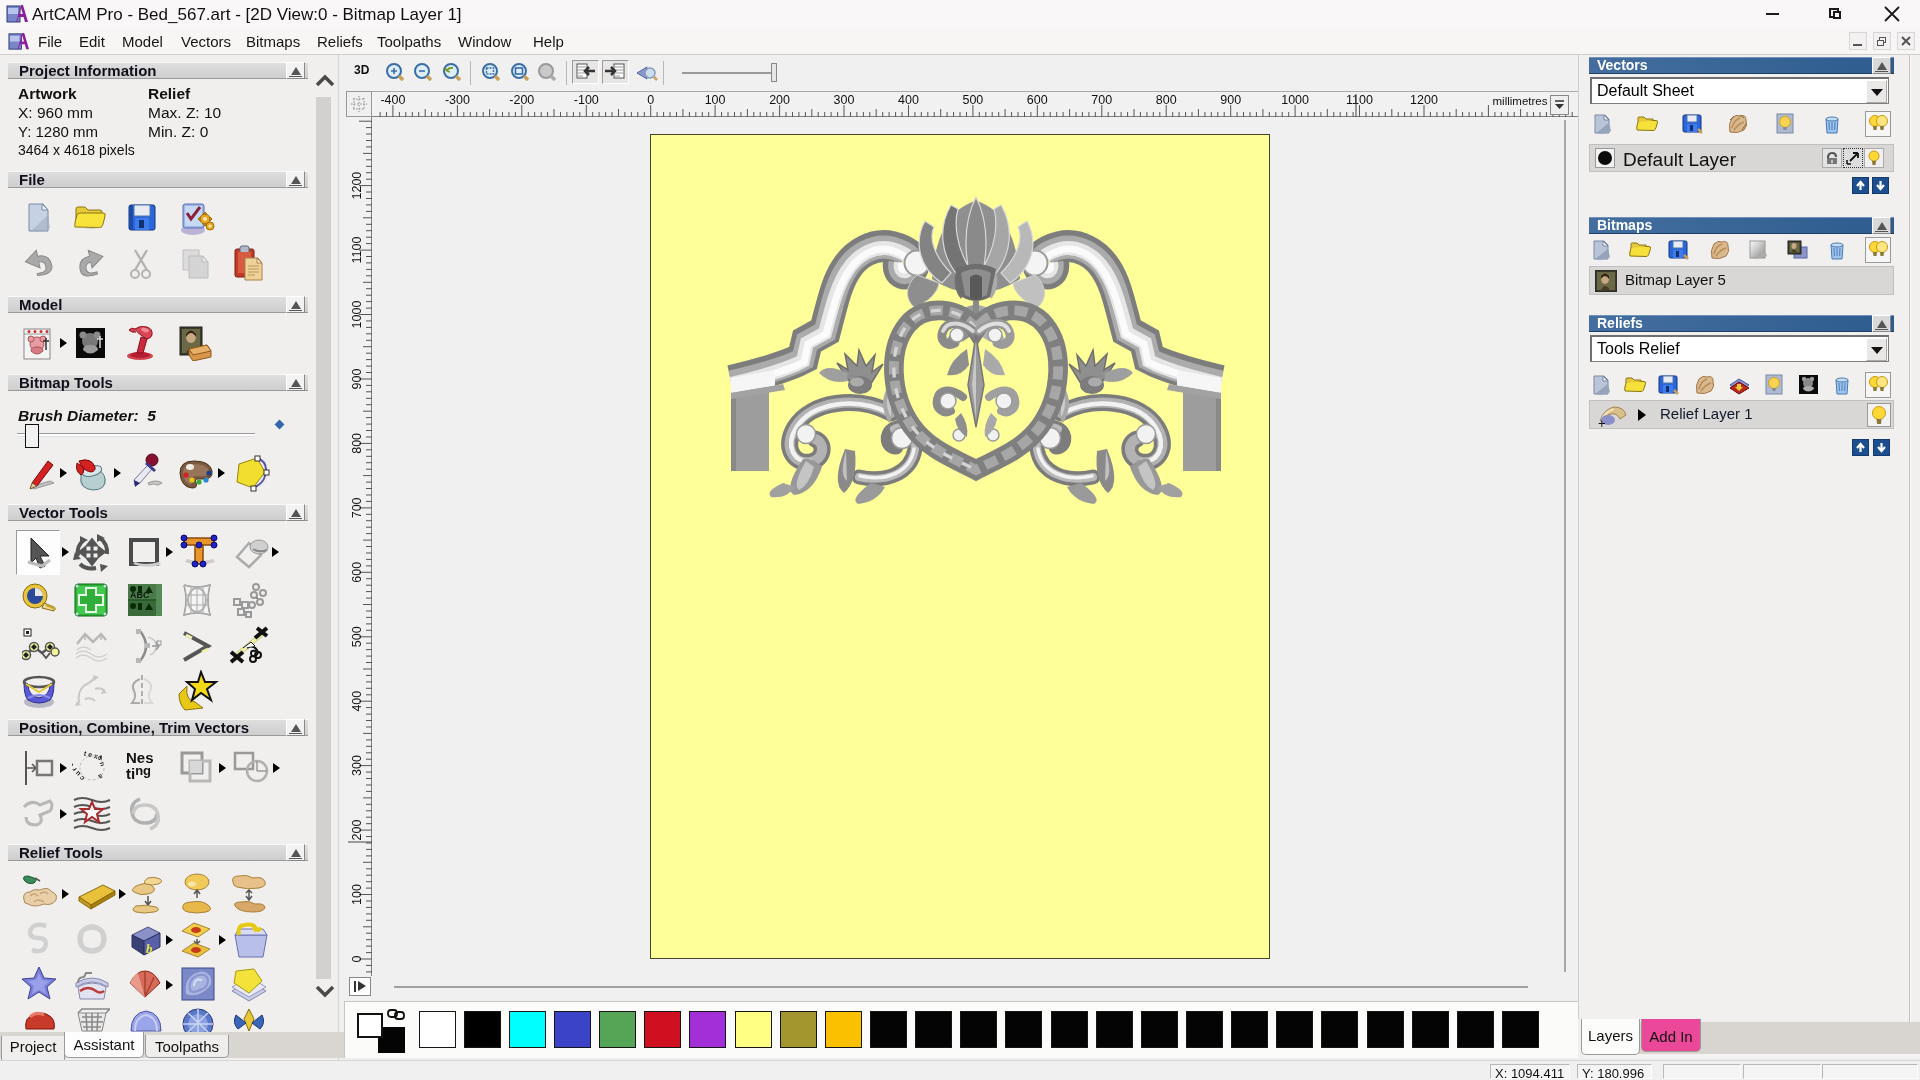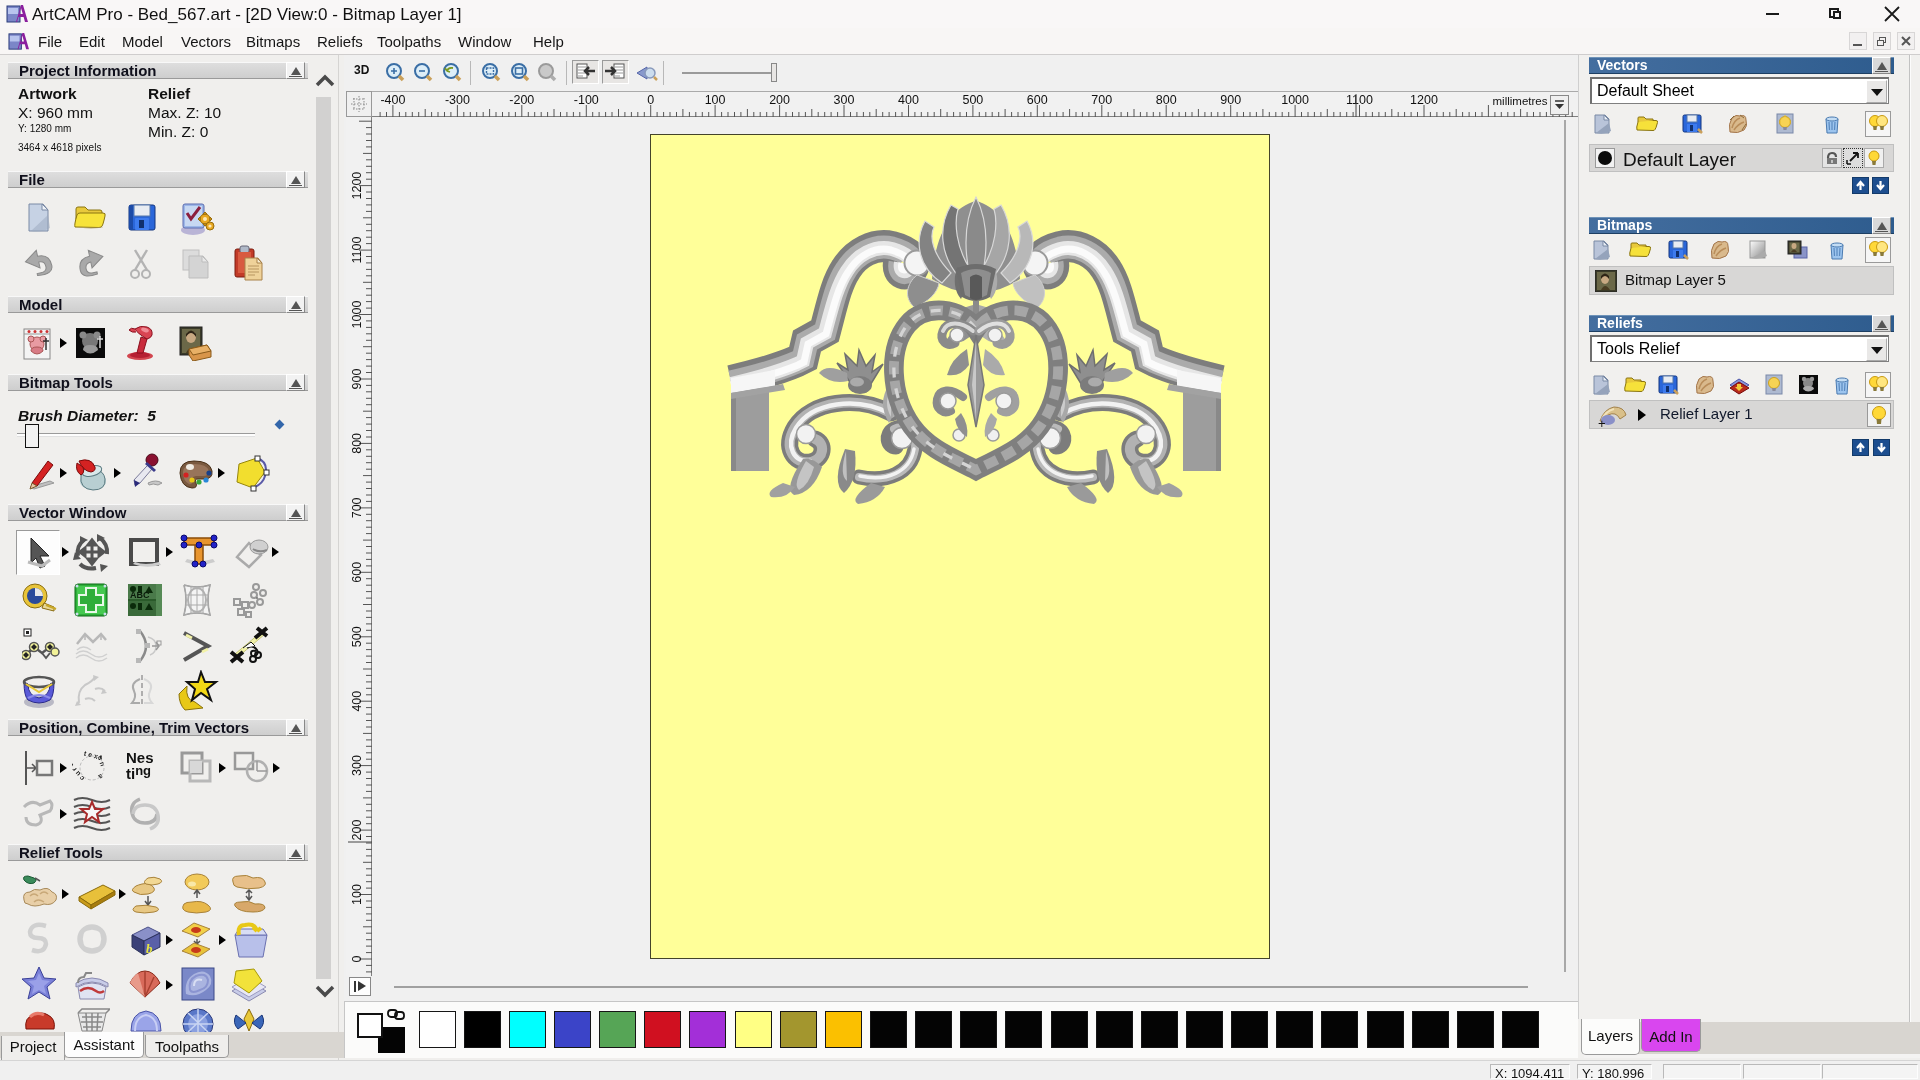--- a/index.html
+++ b/index.html
@@ -96,23 +96,23 @@
   <div class="secbar" style="top:7px">
       <div class="t">Project Information</div>
       <div class="upbtn">
         <i></i>
       </div>
     </div>
   <div class="abs" style="left:18px;top:30px;font-size:15.5px;font-weight:bold;color:#111">Artwork</div>
   <div class="abs" style="left:148px;top:30px;font-size:15.5px;font-weight:bold;color:#111">Relief</div>
   <div class="abs" style="left:18px;top:49px;font-size:15.5px;color:#111">X: 960 mm</div>
   <div class="abs" style="left:148px;top:49px;font-size:15.5px;color:#111">Max. Z: 10</div>
-  <div class="abs" style="left:18px;top:68px;font-size:10px;color:#111">Y: 1280 mm</div>
+  <div class="abs" style="left:18px;top:68px;font-size:15px;color:#111">Y: 1280 mm</div>
   <div class="abs" style="left:148px;top:68px;font-size:15.5px;color:#111">Min. Z: 0</div>
-  <div class="abs" style="left:18px;top:87px;font-size:10px;color:#111">3464 x 4618 pixels</div>
+  <div class="abs" style="left:18px;top:87px;font-size:14px;color:#111">3464 x 4618 pixels</div>
 
   <div class="secbar" style="top:116px">
       <div class="t">File</div>
       <div class="upbtn">
         <i></i>
       </div>
     </div>
   <svg class="abs" style="left:21px;top:146px" width="34" height="34" viewBox="0 0 34 34">
     <path d="M8 3 L22 3 L27 9 L27 30 L8 30 Z" fill="#c6d2e4" stroke="#7a8aa5"></path>
     <path d="M21 3 L27 9 L21 9 Z" fill="#eef2f8" stroke="#7a8aa5"></path>
@@ -266,21 +266,21 @@
   <div class="abs" style="left:218px;top:413px;width:0;height:0;border-top:5px solid transparent;border-bottom:5px solid transparent;border-left:7px solid #000"></div>
   <svg class="abs" style="left:231px;top:399px" width="40" height="40" viewBox="0 0 40 40">
     <path d="M8 10 L26 4 L34 18 L22 34 L6 28 Z" fill="#f2de2e" stroke="#96860a"></path>
     <path d="M26 4 Q38 8 34 22 Q32 30 22 34" fill="none" stroke="#5a5aa8" stroke-width="2"></path>
     <rect x="24" y="2" width="5" height="5" fill="#fff" stroke="#333"></rect>
     <rect x="33" y="16" width="5" height="5" fill="#fff" stroke="#333"></rect>
     <rect x="20" y="32" width="5" height="5" fill="#fff" stroke="#333"></rect>
   </svg>
 
   <div class="secbar" style="top:449px">
-      <div class="t">Vector Window</div>
+      <div class="t">Vector Tools</div>
       <div class="upbtn">
         <i></i>
       </div>
     </div>
   <div class="abs" style="left:16px;top:475px;width:44px;height:45px;background:#fdfdfd;border:1px solid #999;border-right-color:#fff;border-bottom-color:#fff"></div>
   <svg class="abs" style="left:24px;top:481px" width="34" height="34" viewBox="0 0 34 34">
     <path d="M7 2 L25 20 L16 20 L21 30 L16 32 L12 22 L7 27 Z" fill="#555" stroke="#222"></path>
     <path d="M4 26 L18 30 L26 24" stroke="#bbb" stroke-width="3" fill="none"></path>
   </svg>
   <div class="abs" style="left:62px;top:492px;width:0;height:0;border-top:5px solid transparent;border-bottom:5px solid transparent;border-left:7px solid #000"></div>
@@ -1440,21 +1440,21 @@
         <path d="M7.5 12 L7.5 5 M4 8 L7.5 4 L11 8" stroke="#fff" stroke-width="2.2" fill="none"></path>
       </svg></div>
   <div class="abs" style="left:295px;top:384px;width:17px;height:17px;background:#1d4e8f;border:1px solid #123a6a">
     <svg width="15" height="15" viewBox="0 0 15 15">
         <path d="M7.5 3 L7.5 10 M4 7 L7.5 11 L11 7" stroke="#fff" stroke-width="2.2" fill="none"></path>
       </svg></div>
 
   <div class="abs" style="left:0px;top:967px;width:342px;height:32px;background:#d8d5d0"></div>
     <div class="abs" style="left:0px;top:999px;width:342px;height:4px;background:#f4f3f2"></div>
   <div class="abs" style="left:0px;top:964px;width:6px;height:39px;background:#f1f0ee"></div>
-  <div class="tab" style="left:63px;top:964px;width:60px;height:33px;line-height:36px;background:#d946ef">Add In</div>
+  <div class="tab" style="left:63px;top:964px;width:60px;height:33px;line-height:36px;background:#ec4899">Add In</div>
   <div class="tab" style="left:3px;top:964px;width:59px;height:36px;line-height:34px;background:#fcfcfb;z-index:3">Layers</div>
 </div>
 <div class="abs" id="statusbar">
   <div class="statbox" style="left:1490px;width:80px">X: 1094.411</div>
   <div class="statbox" style="left:1577px;width:75px">Y: 180.996</div>
   <div class="statbox" style="left:1663px;width:78px"></div>
   <div class="statbox" style="left:1743px;width:78px"></div>
   <div class="statbox" style="left:1822px;width:96px"></div>
 </div>
 

